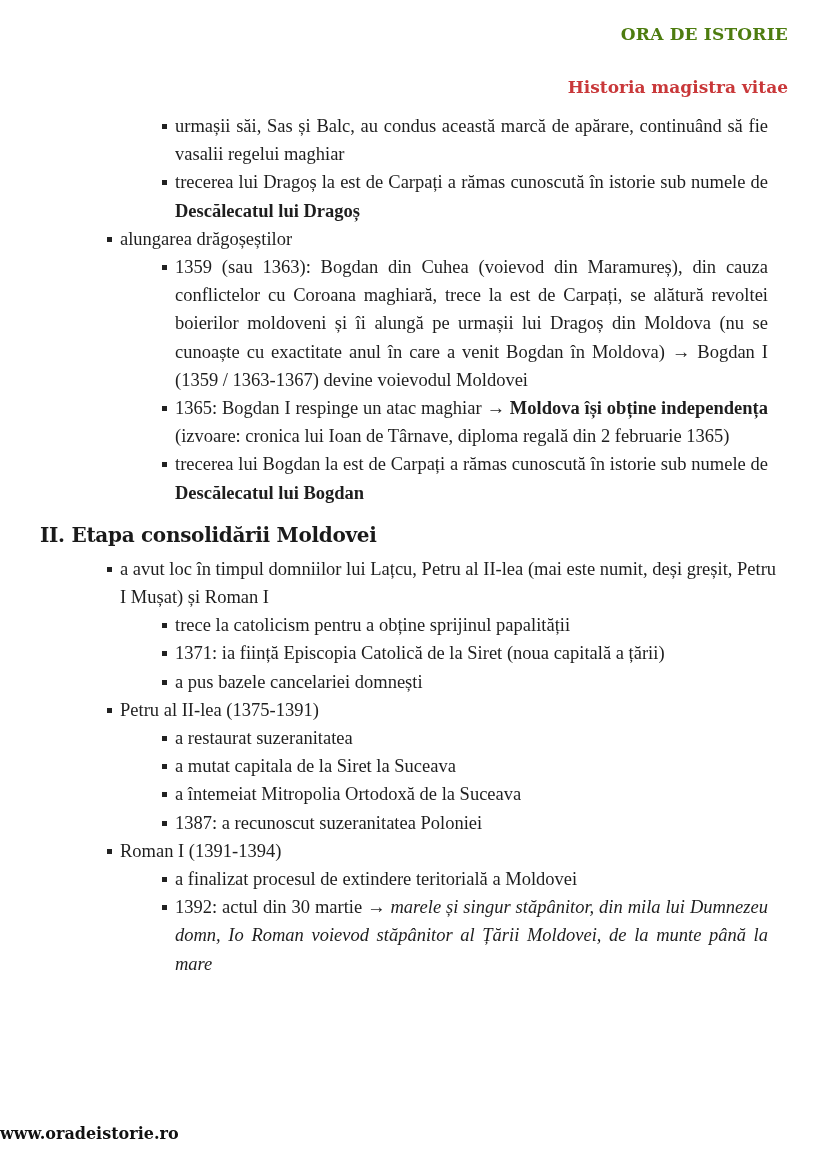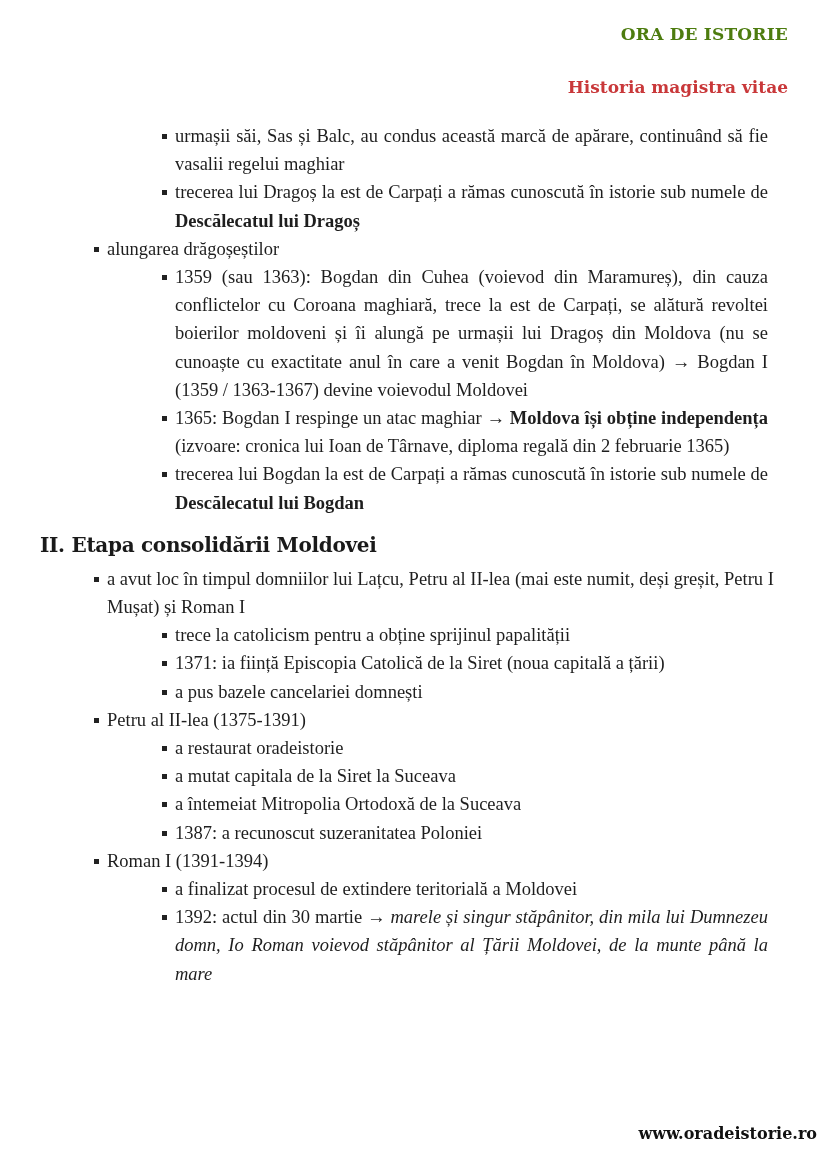--- a/index.html
+++ b/index.html
@@ -9,39 +9,39 @@
     }
     .header { position: absolute; right: 40px; top: 22px; text-align: right; }
     .header .site-title {
       font-family: "DejaVu Serif", serif; font-weight: bold; font-size: 17px;
       color: #4d7c0f; letter-spacing: 0.2px; line-height: 24px;
     }
     .header .site-subtitle {
       font-family: "DejaVu Serif", serif; font-weight: bold; font-size: 17px;
       color: #c9383a; line-height: 26px; margin-top: 28px;
     }
-    .content { position: absolute; left: 0; top: 122px; width: 808px; }
+    .content { position: absolute; left: 0; top: 112px; width: 808px; }
     .text { font-family: "Liberation Serif", serif; font-size: 18.5px; line-height: 28.2px; color: #1e1e1e; }
     .item { position: relative; }
-    .lvl1 { padding-left: 107px; padding-right: 24px; }
+    .lvl1 { padding-left: 107px; padding-right: 24px; margin-left: 13px; }
     .lvl2 { padding-left: 175px; padding-right: 40px; text-align: justify; }
     .item::before {
       content: ""; position: absolute; width: 5px; height: 5px; background: #222; top: 12px;
     }
     .lvl1::before { left: 94px; }
     .lvl2::before { left: 162px; }
     .section-heading {
       font-family: "DejaVu Serif", serif; font-weight: bold; font-size: 20px;
       color: #1a1a1a; margin: 14px 0 6px 40px; line-height: 28px;
       letter-spacing: -0.3px;
     }
     b { font-weight: bold; }
     i { font-style: italic; }
     .footer {
-      position: absolute; left: 0; width: 817px; top: 1124px; text-align: right;
+      position: absolute; left: 0; width: 817px; top: 1124px; text-align: left;
       font-family: "DejaVu Serif", serif; font-weight: bold; font-size: 16px; color: #111;
     }
   </style>
 </head>
 <body>
 
 <div class="header">
   <div class="site-title">ORA DE ISTORIE</div>
   <div class="site-subtitle">Historia magistra vitae</div>
 </div>
@@ -77,21 +77,21 @@
   <div class="item lvl2">
     <span>1371: ia ființă Episcopia Catolică de la Siret (noua capitală a țării)</span>
   </div>
   <div class="item lvl2">
     <span>a pus bazele cancelariei domnești</span>
   </div>
   <div class="item lvl1">
     <span>Petru al II-lea (1375-1391)</span>
   </div>
   <div class="item lvl2">
-    <span>a restaurat oradeistorie</span>
+    <span>a restaurat suzeranitatea</span>
   </div>
   <div class="item lvl2">
     <span>a mutat capitala de la Siret la Suceava</span>
   </div>
   <div class="item lvl2">
     <span>a întemeiat Mitropolia Ortodoxă de la Suceava</span>
   </div>
   <div class="item lvl2">
     <span>1387: a recunoscut suzeranitatea Poloniei</span>
   </div>

